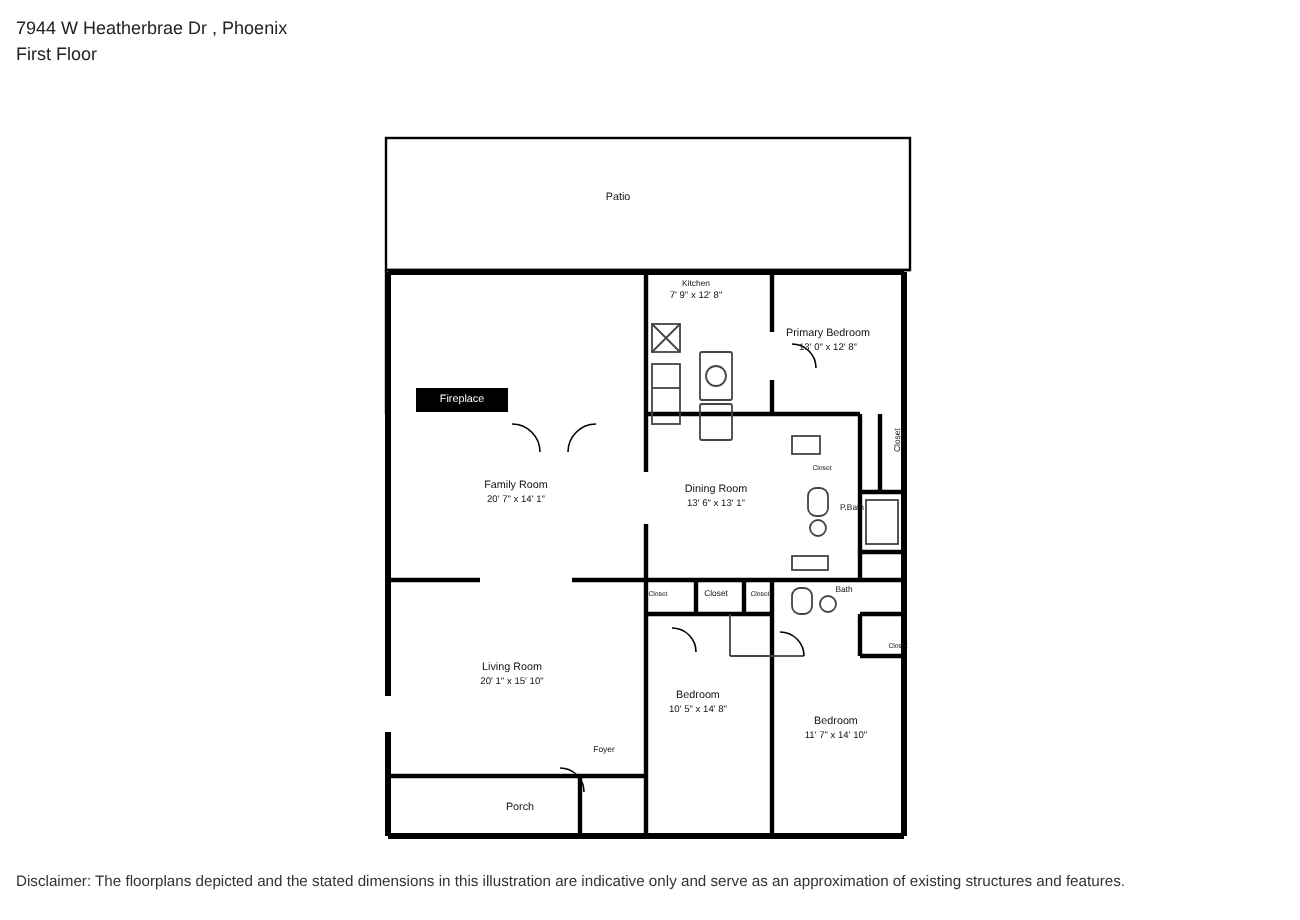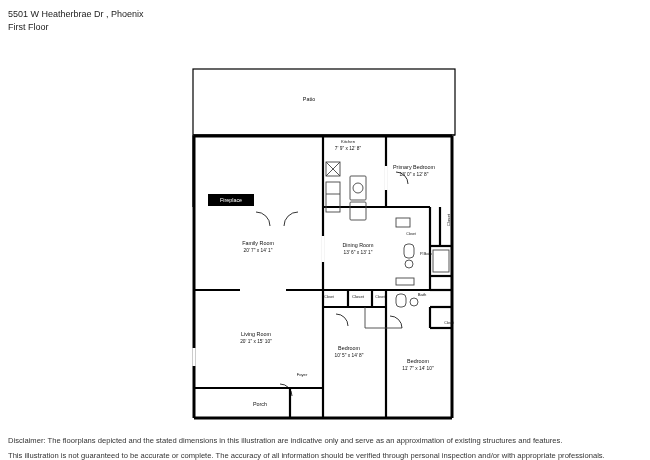--- a/index.html
+++ b/index.html
@@ -88,21 +88,21 @@
     color: #ffffff;
     font-size: 5.4px;
     text-align: center;
     line-height: 12px;
   }
 </style>
 </head>
 <body>
 
 <div id="header">
-  <div class="addr">5501 W Heatherbrae Dr , Phoenix</div>
+  <div class="addr">7944 W Heatherbrae Dr , Phoenix</div>
   <div class="floor">First Floor</div>
 </div>
 
 <div id="plan">
 
   <svg width="270" height="355" viewBox="0 0 270 355">
     <g fill="none" stroke="#000000">
 
       <rect x="3" y="3" width="262" height="66" stroke-width="1.2" fill="#ffffff"></rect>
 
@@ -266,14 +266,13 @@
   <div class="lbl tiny" style="left:190px; top:228px;">Closet</div>
   <div class="lbl tiny" style="left:221px; top:165px;">Closet</div>
   <div class="lbl tiny" style="left:259px; top:254px;">Closet</div>
 
   <div class="vlbl" style="left:256px; top:160px;">Closet</div>
 
 </div>
 
 <div id="footer">
   <p>Disclaimer: The floorplans depicted and the stated dimensions in this illustration are indicative only and serve as an approximation of existing structures and features.</p>
-  <p>This illustration is not guaranteed to be accurate or complete. The accuracy of all information should be verified through personal inspection and/or with appropriate professionals.</p>
 </div>
 
 </body></html>

